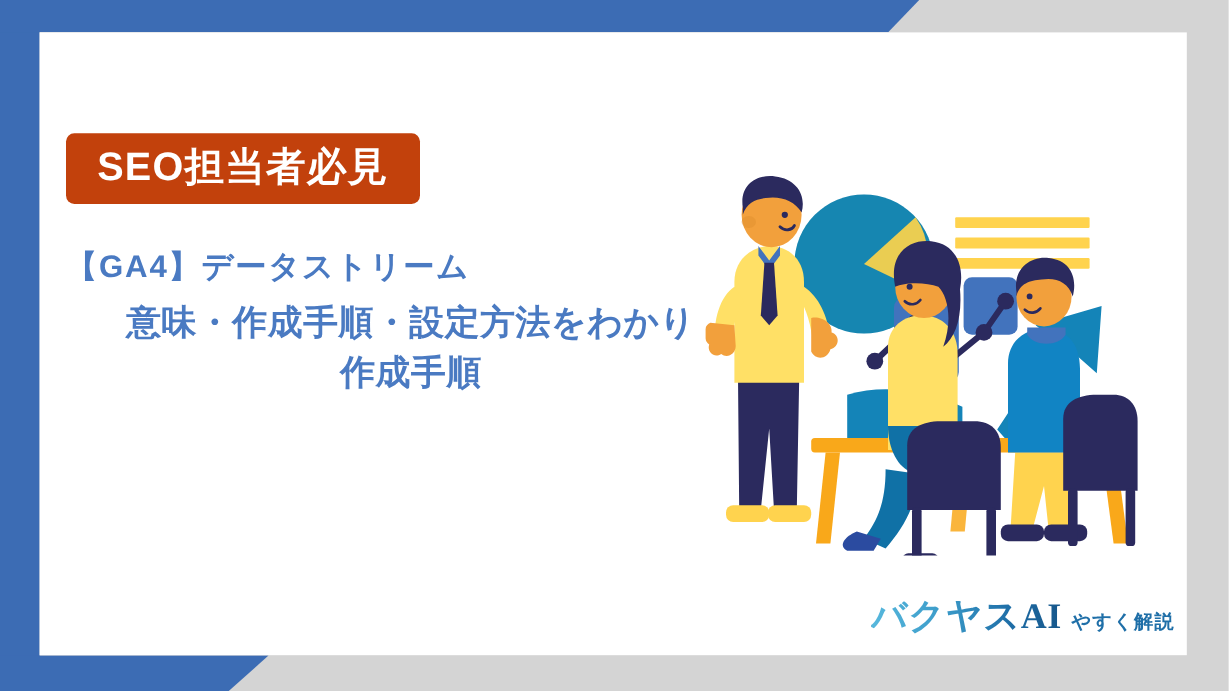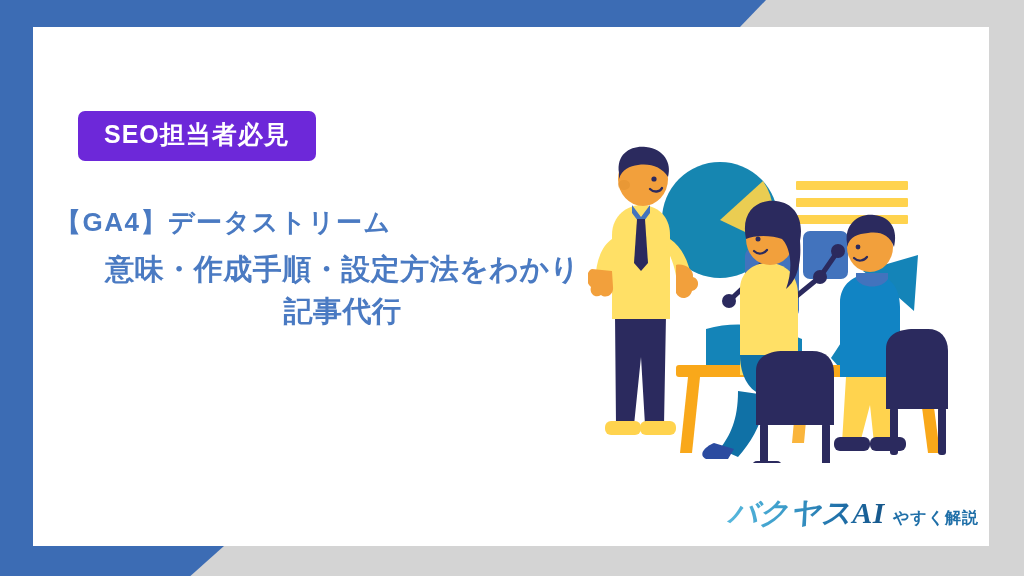--- a/index.html
+++ b/index.html
@@ -50,30 +50,29 @@
     width: 956px;
     height: 519px;
     background: #ffffff;
   }
 
   
   .badge {
     position: absolute;
     left: 55px;
     top: 111px;
-    background: #6d28d9;
+    background: #c2410c;
     border-radius: 7px;
     padding: 9px 26px 12px 26px;
     color: #ffffff;
-    font-size: 25px;
+    font-size: 33px;
     font-weight: bold;
     letter-spacing: 1px;
     line-height: 1.15;
     white-space: nowrap;
-    margin-left: 23px;
   }
 
   
   .headline {
     position: absolute;
     left: 55px;
     top: 206px;
     width: 575px;
   }
   .headline-main {
@@ -110,21 +109,20 @@
     right: 45px;
     bottom: 42px;
     display: flex;
     align-items: baseline;
     gap: 8px;
   }
   .logo-mark {
     font-family: "Liberation Serif", "DejaVu Serif", serif;
     font-size: 30px;
     font-weight: bold;
-    font-style: italic;
     background: linear-gradient(90deg, #57b8dd 0%, #3b9bc9 38%, #1f6fa8 72%, #16568a 100%);
     -webkit-background-clip: text;
     background-clip: text;
     color: transparent;
     letter-spacing: 0.5px;
   }
   .logo-sub {
     font-size: 16px;
     font-weight: bold;
     color: #1f6fa8;
@@ -141,21 +139,21 @@
   <div class="band-bottom"></div>
 
   <div class="card"></div>
 
   <div class="badge">SEO担当者必見</div>
 
   <div class="headline">
     <div class="headline-main">【GA4】データストリーム</div>
     <div class="headline-sub">
       <div>意味・作成手順・設定方法をわかり</div>
-      <div>記事代行</div>
+      <div>作成手順</div>
     </div>
   </div>
 
   <div class="illustration">
     <svg viewBox="0 0 370 320" xmlns="http://www.w3.org/2000/svg">
 
       <g>
         <circle cx="132" cy="77" r="58" fill="#1484b8"></circle>
         <path d="M132 77 L132 19 A58 58 0 0 1 186 57 Z" fill="#ffd34e" opacity="0"></path>
         <path d="M132 77 L175 38 A58 58 0 0 1 178 99 Z" fill="#ffd34e"></path>

